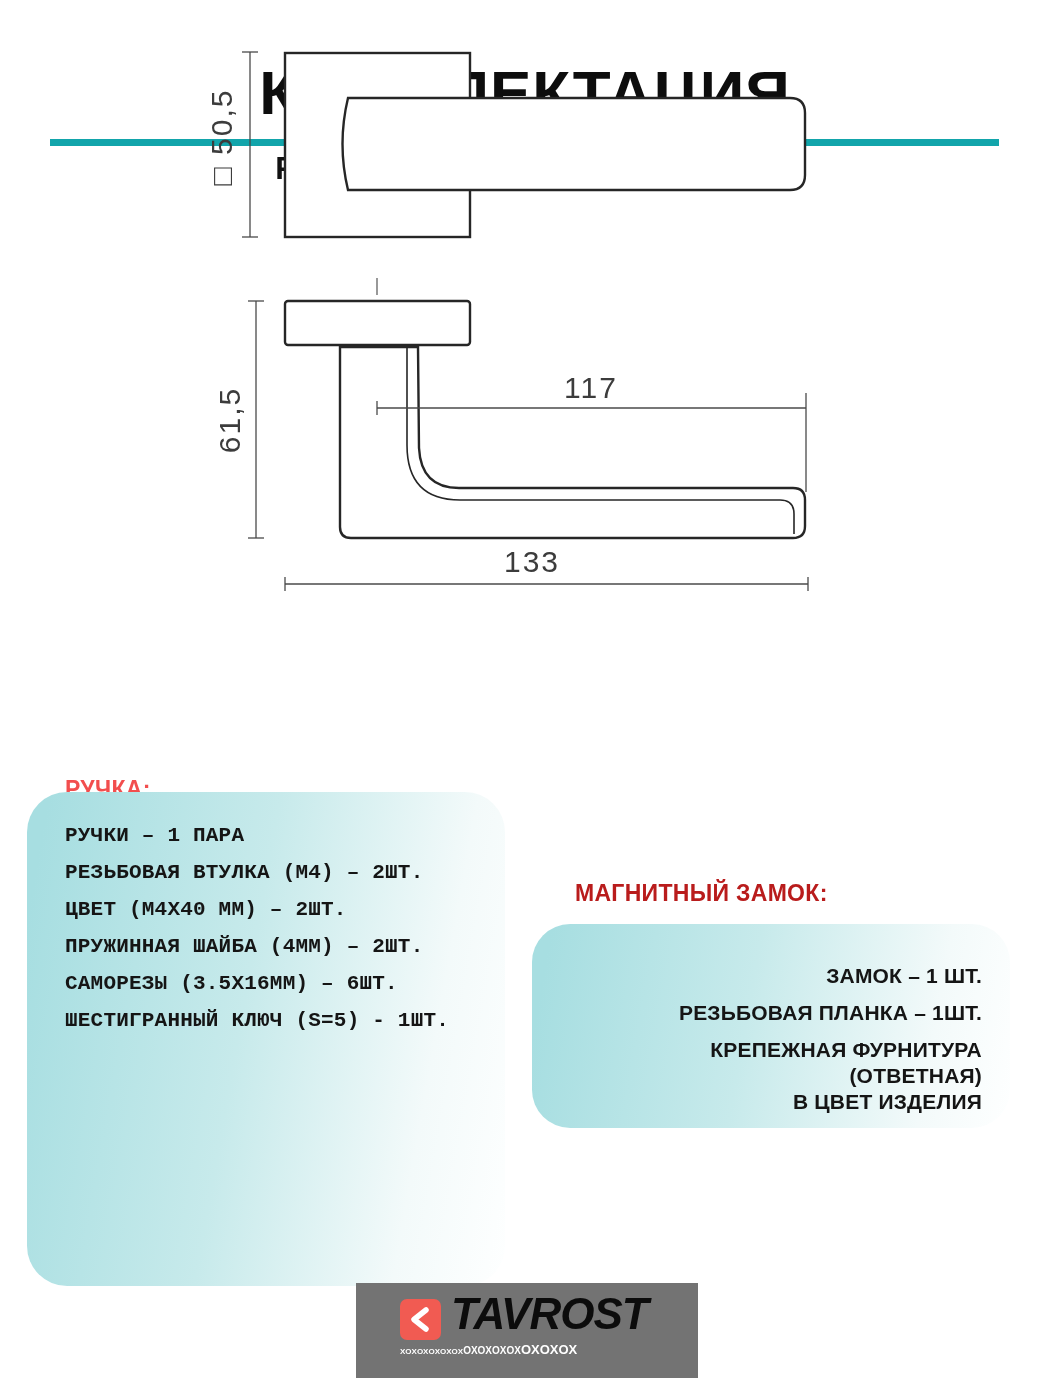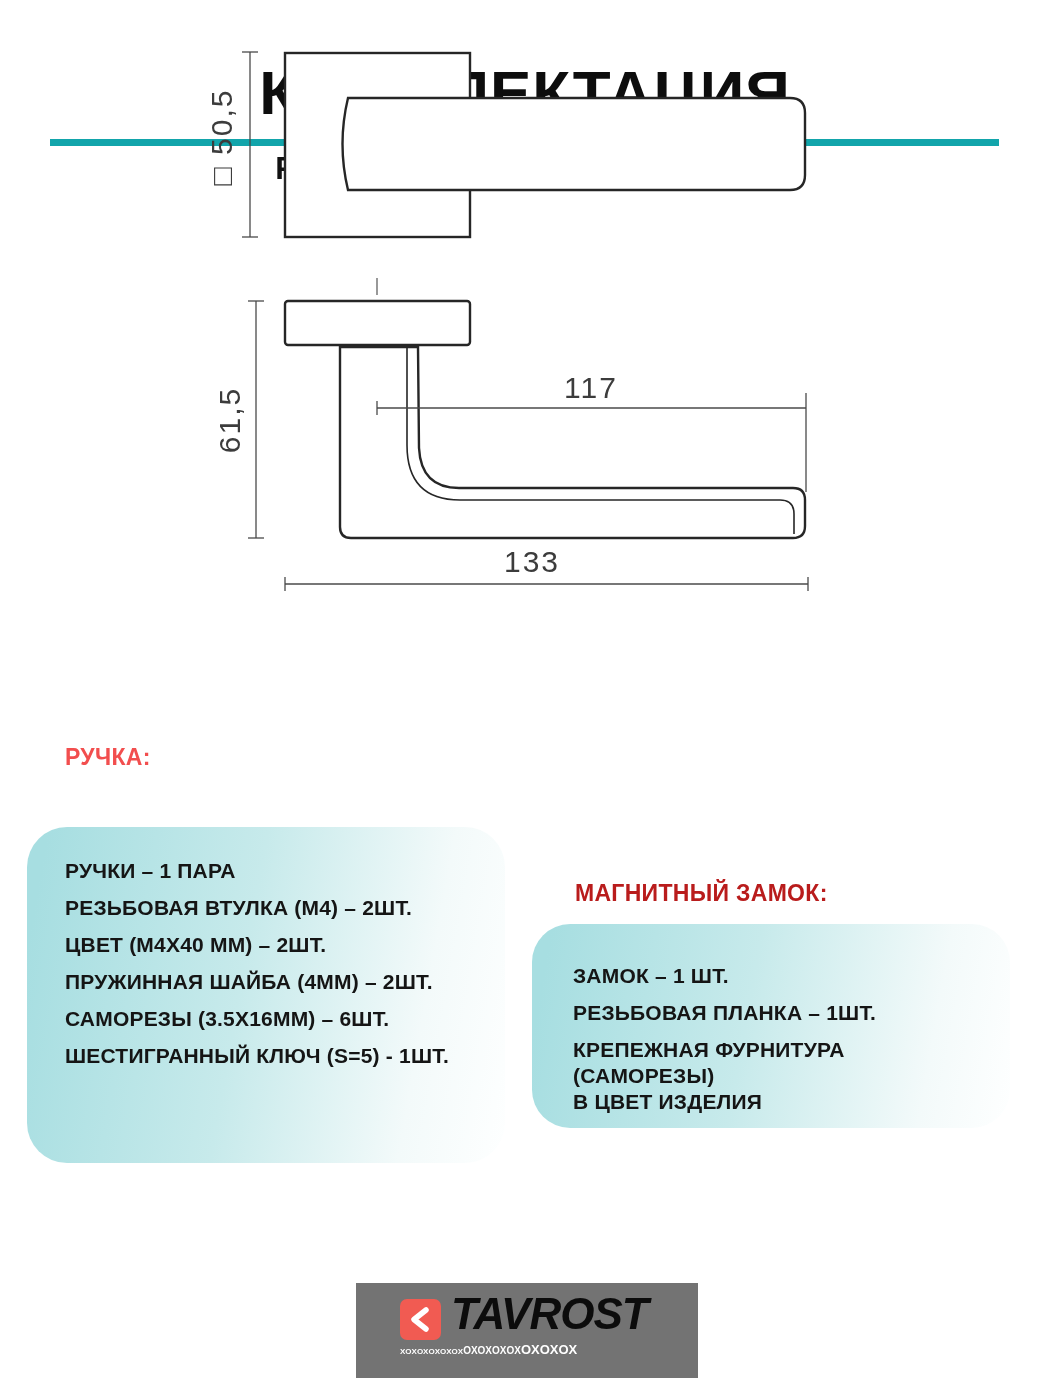--- a/index.html
+++ b/index.html
@@ -22,29 +22,30 @@
   
   .drawing{position:absolute;top:0;left:0;}
   .dim-text{
     font-family:"Liberation Sans", sans-serif;font-size:30px;font-weight:400;
     fill:#3c3c3c;letter-spacing:2px;
   }
   
   .section-heading{
     position:absolute;font-size:23px;font-weight:800;letter-spacing:.3px;line-height:1;
   }
-  .heading-handle{top:746px;left:65px;}
+  .heading-handle{top:778px;left:65px;}
   .heading-lock{top:882px;left:575px;}
   
   .panel{
     position:absolute;border-radius:40px;box-sizing:border-box;
   }
   .panel-handle{
-    left:27px;top:827px;width:478px;height:336px;
+    left:27px;top:792px;width:478px;height:494px;
     padding:31px 28px 0 38px;
+    font-family:Liberation Mono, monospace;
   }
   .panel-lock{
     left:532px;top:924px;width:478px;height:204px;
     border-radius:38px;padding:39px 28px 0 41px;
   }
   .list-item{
     font-size:21px;font-weight:700;color:#151515;line-height:26px;
     margin:0 0 11px 0;letter-spacing:.2px;
   }
   
@@ -139,30 +140,30 @@
         <div class="list-item">
           <div>САМОРЕЗЫ (3.5Х16ММ) – 6ШТ.</div>
         </div>
         <div class="list-item">
           <div>ШЕСТИГРАННЫЙ КЛЮЧ (S=5) - 1ШТ.</div>
         </div>
       </div>
   </div>
 
   <div class="section-heading heading-lock" style="color:#b91c1c;">МАГНИТНЫЙ ЗАМОК:</div>
-  <div class="panel panel-lock" style="background:linear-gradient(100deg,#A7DEE1 4%,#C7EAEB 45%,#F3FAFA 82%,#FEFFFF 100%);">
+  <div class="panel panel-lock" style="background:linear-gradient(100deg,#A7DEE1 4%,#C7EAEB 45%,#F3FAFA 82%,#FEFFFF 100%);text-align:right;">
     <div>
         <div class="list-item">
           <div>ЗАМОК – 1 ШТ.</div>
         </div>
         <div class="list-item">
           <div>РЕЗЬБОВАЯ ПЛАНКА – 1ШТ.</div>
         </div>
         <div class="list-item">
-          <div>КРЕПЕЖНАЯ ФУРНИТУРА (САМОРЕЗЫ)</div>
+          <div>КРЕПЕЖНАЯ ФУРНИТУРА (ОТВЕТНАЯ)</div>
           <div>В ЦВЕТ ИЗДЕЛИЯ</div>
         </div>
       </div>
   </div>
 
   <div class="logo-band" style="background:#737373;">
     <div class="logo-chevron-box" style="background:#F15B52;">
       <svg width="41" height="41" viewBox="0 0 41 41">
         <polyline points="26,11 14,20.5 26,30" fill="none" stroke="#ffffff" stroke-width="5.5" stroke-linecap="round" stroke-linejoin="round"></polyline>
       </svg>

